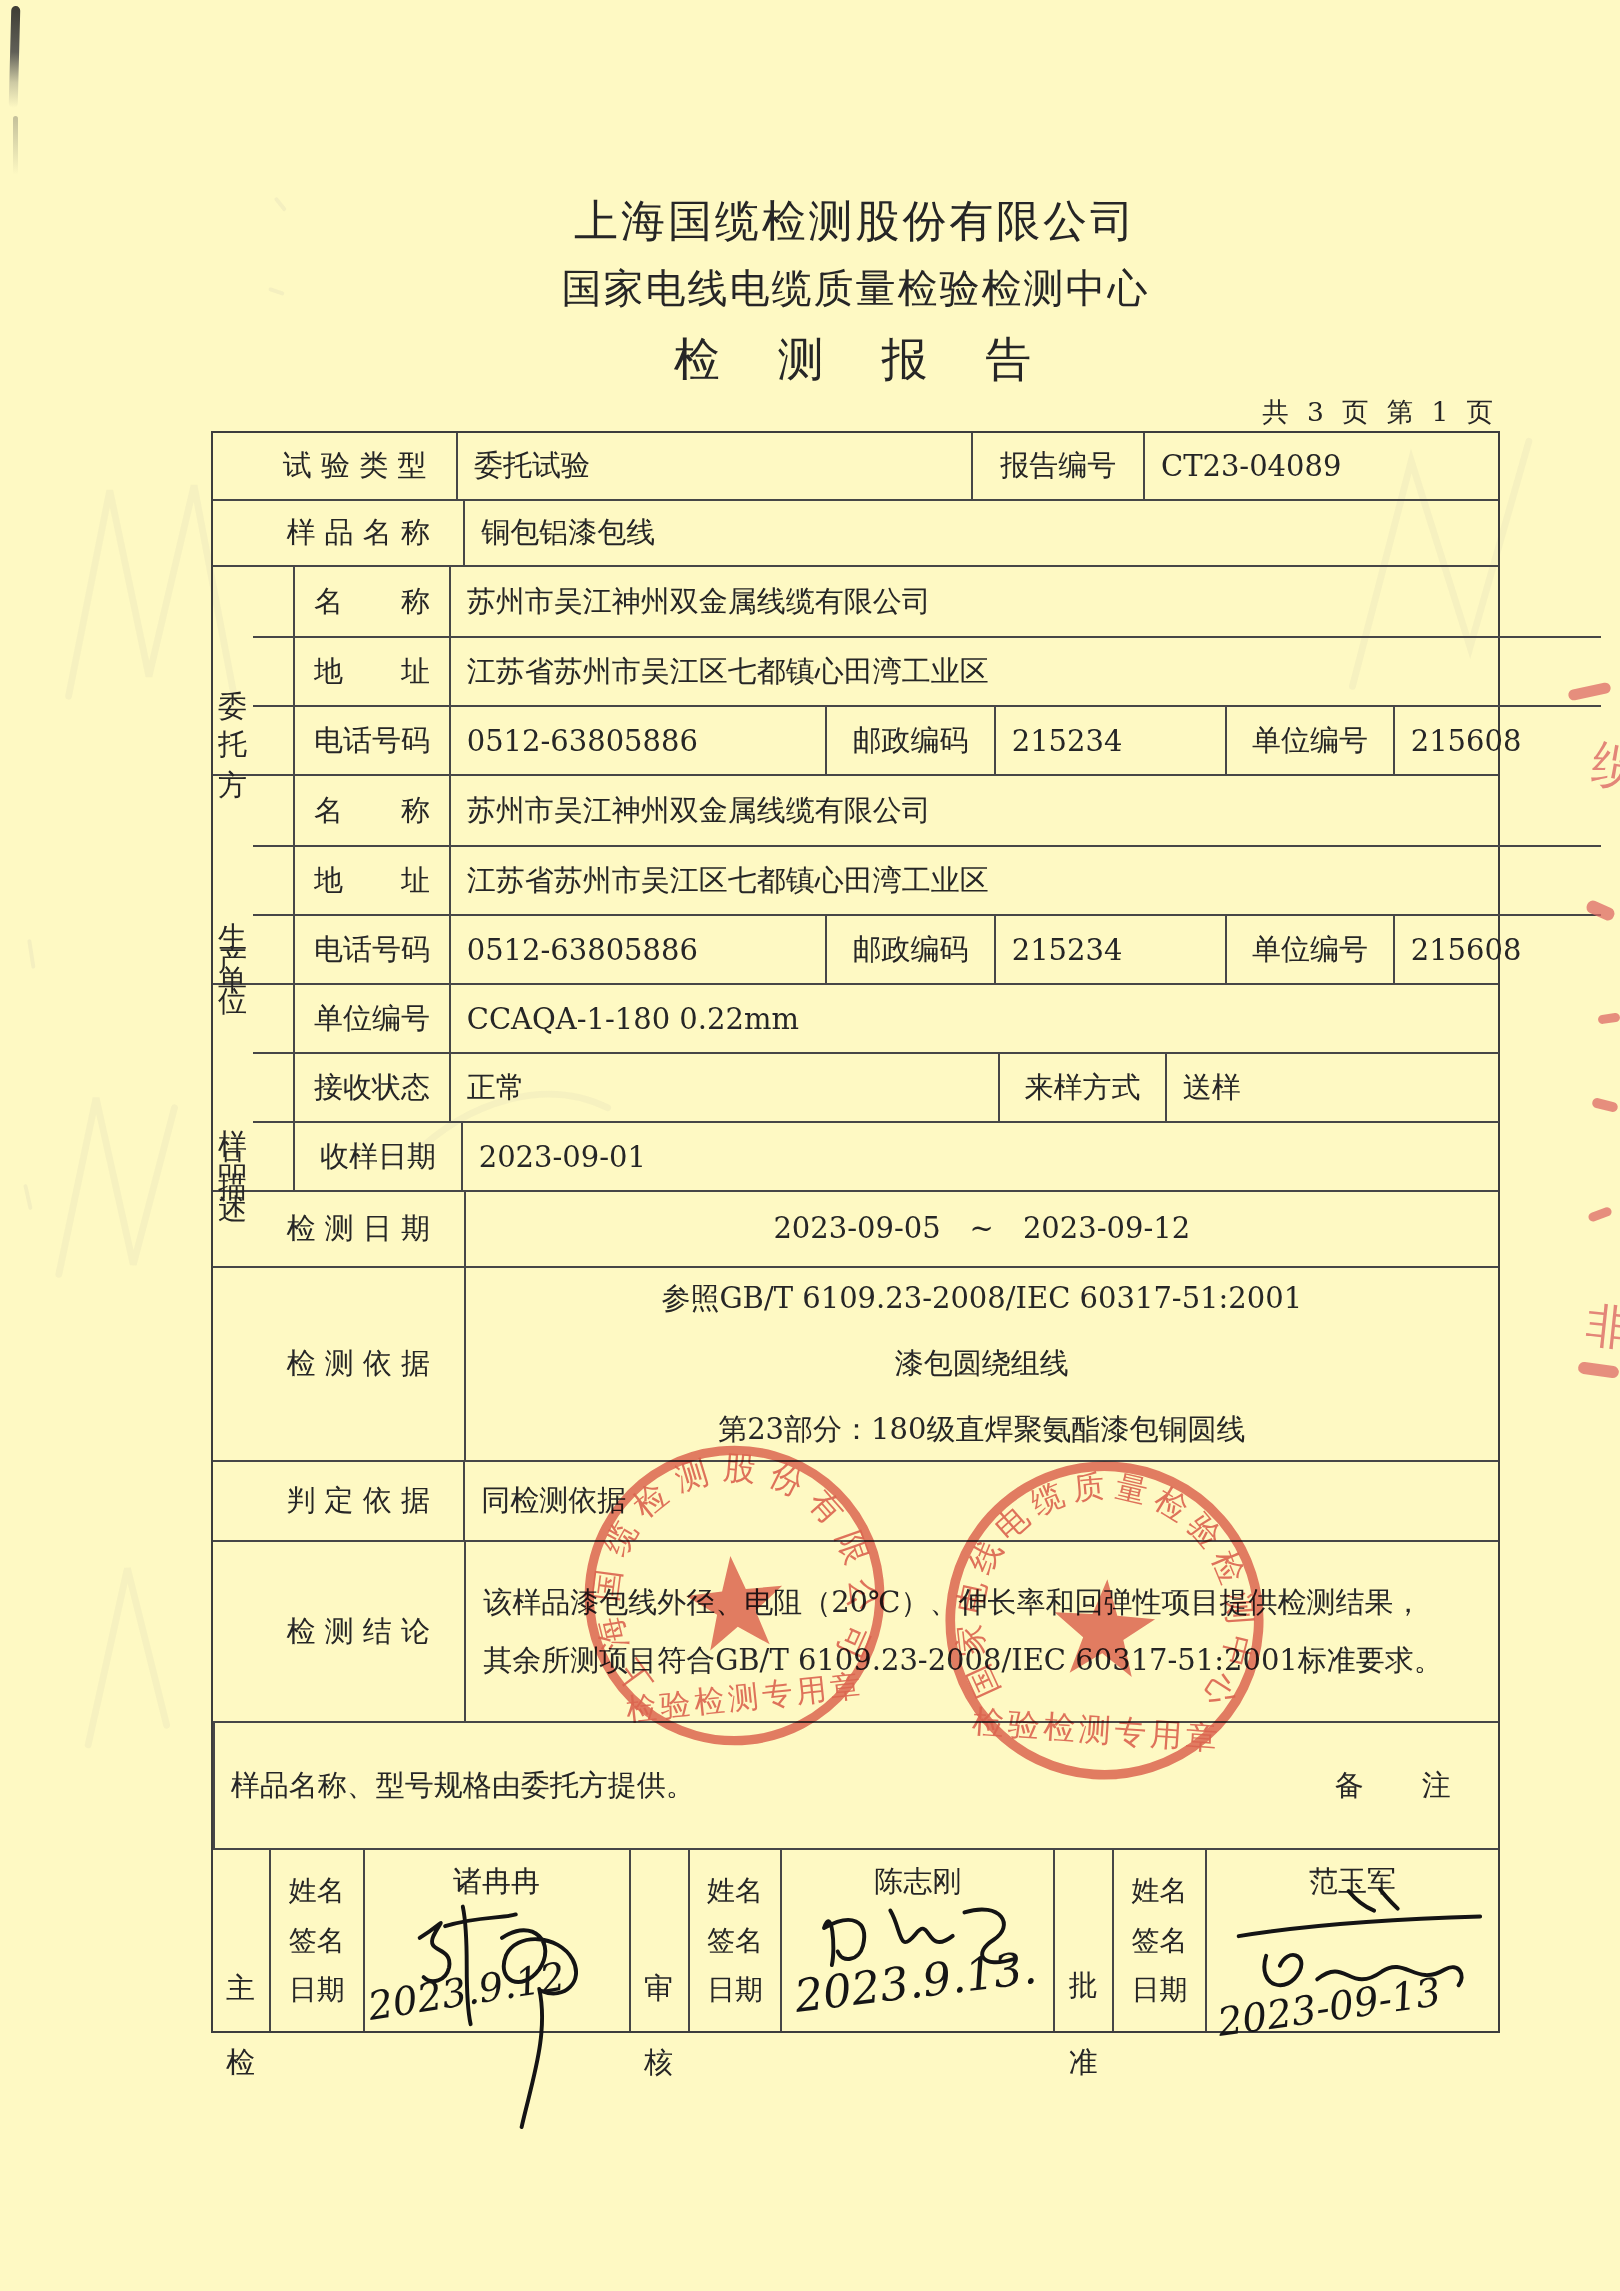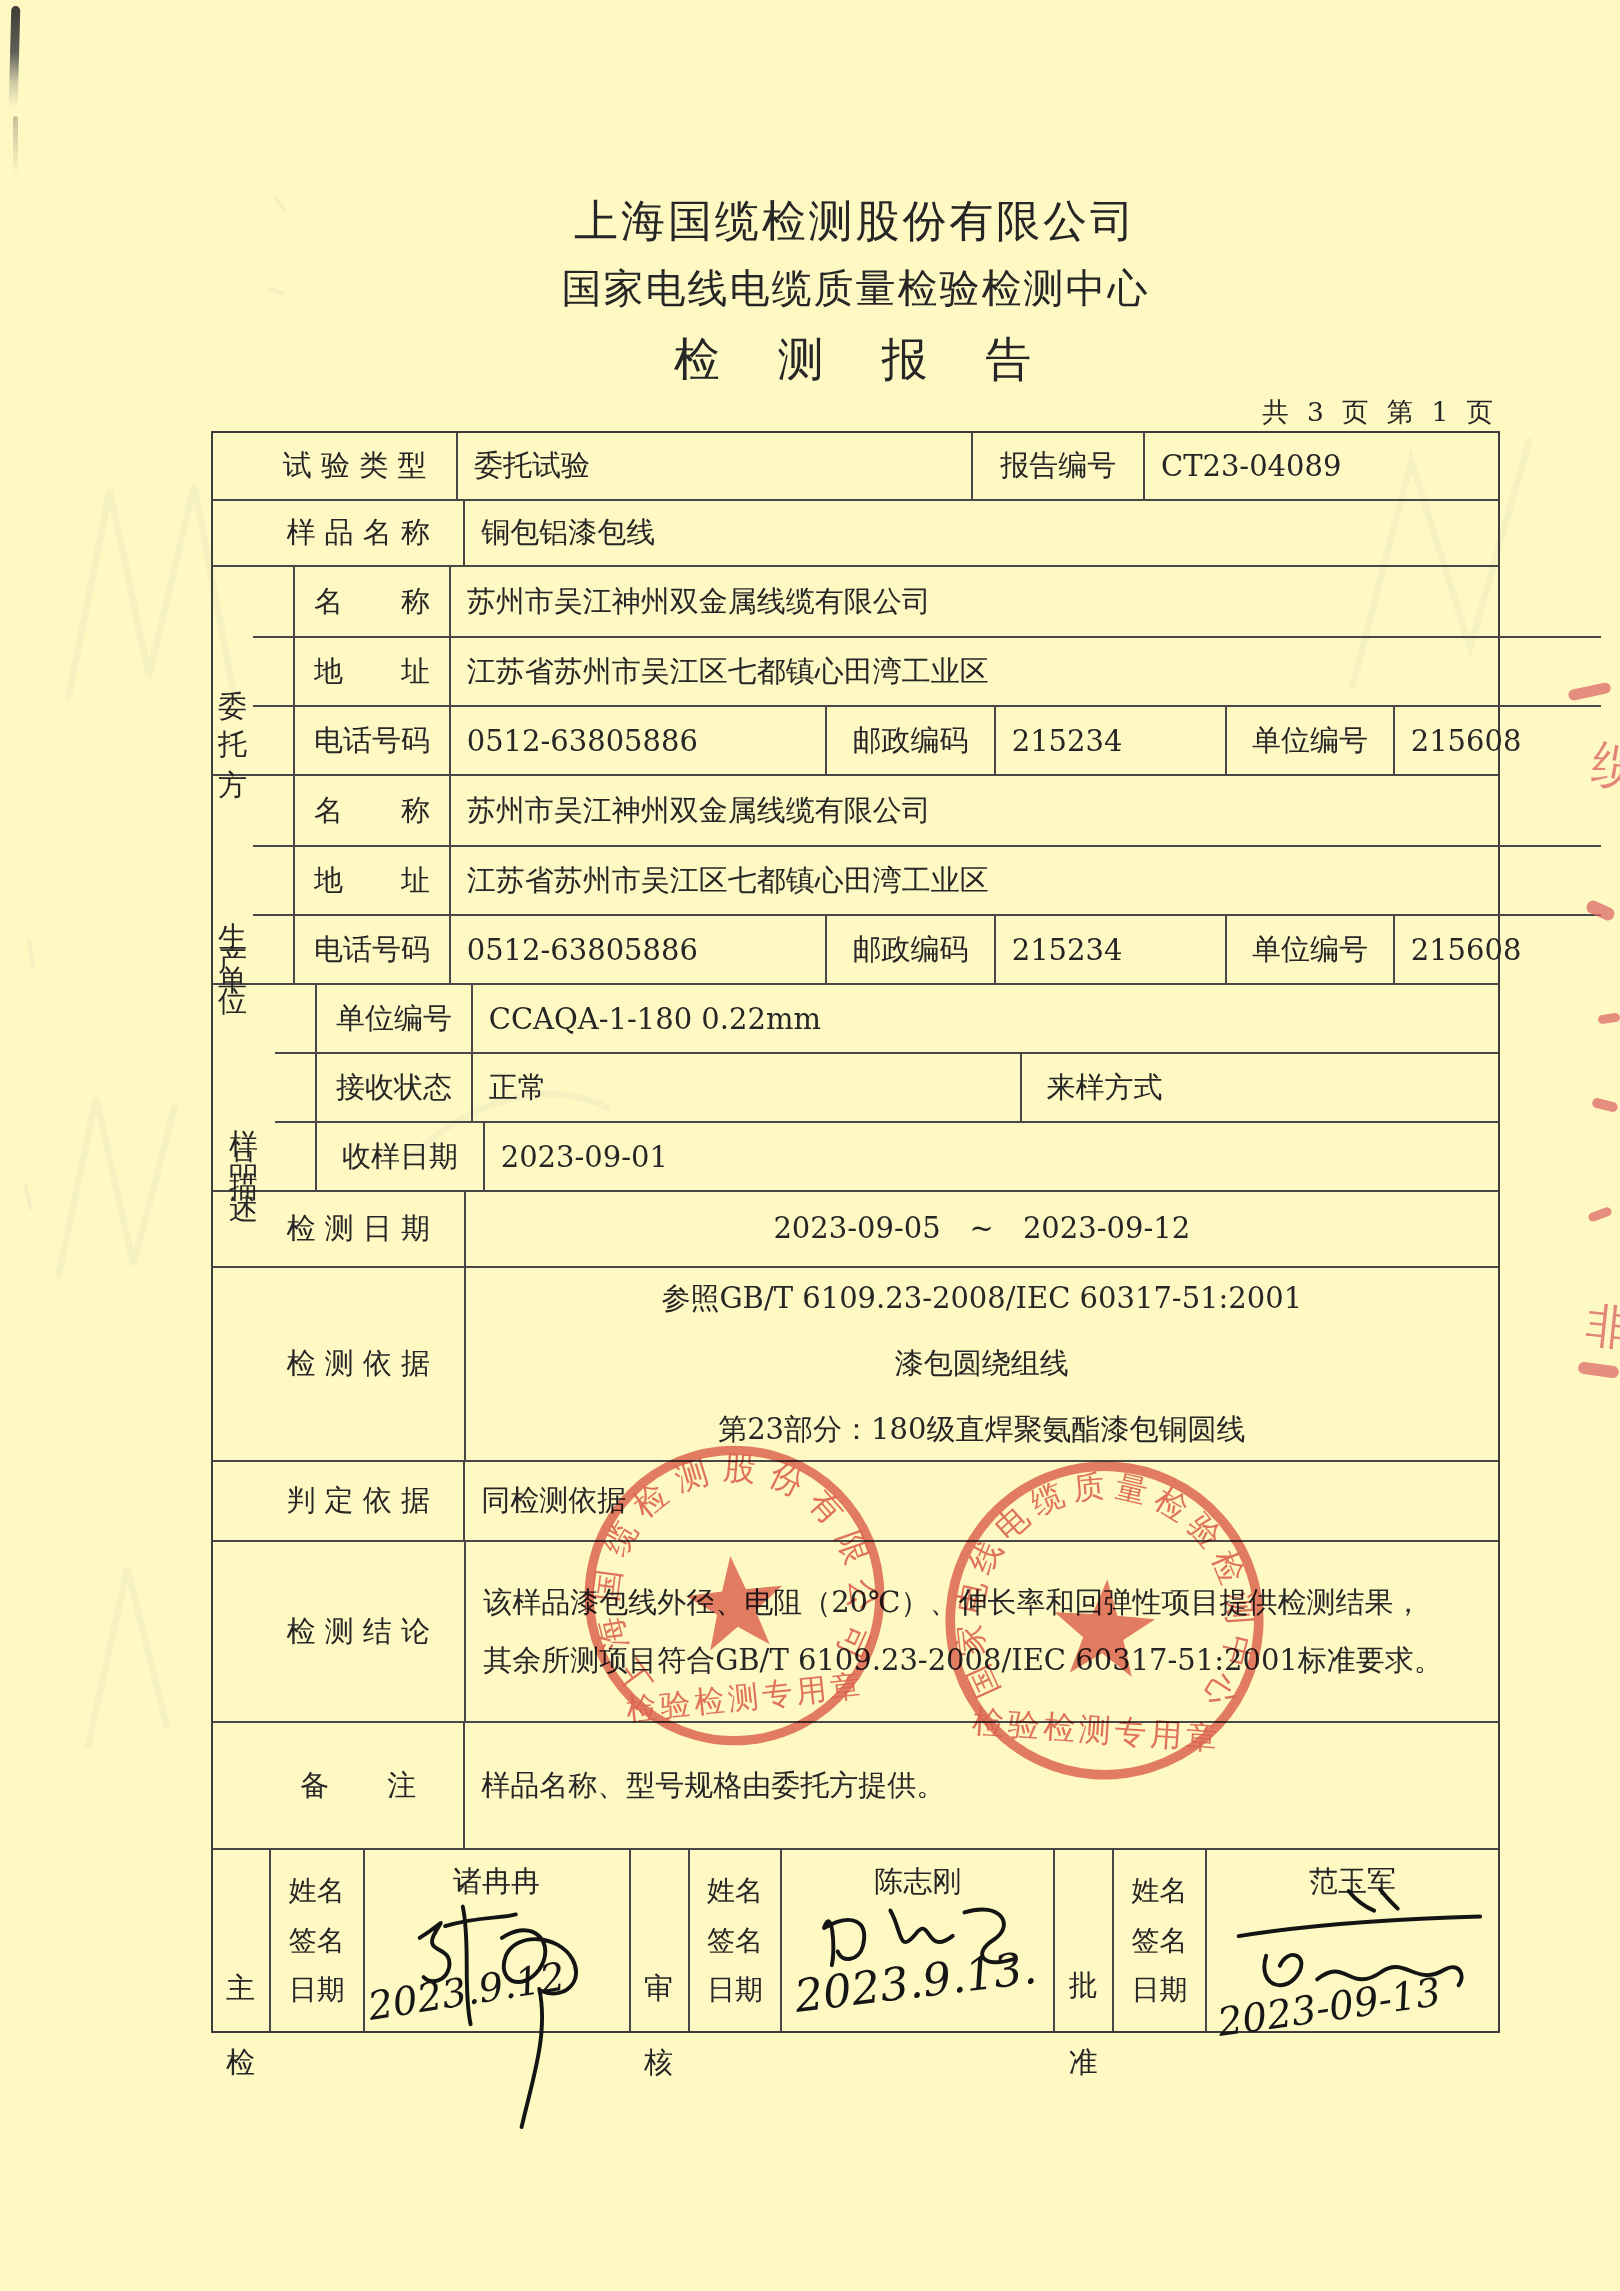--- a/index.html
+++ b/index.html
@@ -156,20 +156,21 @@
       </div>
       <div class="secrows">
         <div class="trow h68">
           <div class="cell lbl" style="width:156px">单位编号</div>
           <div class="cell val" style="width:1010px">CCAQA-1-180  0.22mm</div>
         </div>
         <div class="trow h70">
           <div class="cell lbl" style="width:156px">接收状态</div>
           <div class="cell val" style="width:509px">正常</div>
           <div class="cell lbl" style="width:167px">来样方式</div>
+          <div class="cell val" style="width:334px">送样</div>
         </div>
         <div class="trow h70">
           <div class="cell lbl" style="width:168px">收样日期</div>
           <div class="cell val" style="width:1010px">2023-09-01</div>
         </div>
       </div>
     </div>
 
     <div class="trow h78">
       <div class="cell first lbl" style="width:218px">检 测 日 期</div>
@@ -196,22 +197,22 @@
       <div class="cell first lbl" style="width:218px">检 测 结 论</div>
       <div class="cell" style="width:1071px">
         <div class="colgroup left">
           <div>该样品漆包线外径、电阻（20℃）、伸长率和回弹性项目提供检测结果，</div>
           <div>其余所测项目符合GB/T 6109.23-2008/IEC 60317-51:2001标准要求。</div>
         </div>
       </div>
     </div>
 
     <div class="trow h130">
+      <div class="cell val" style="width:1071px">样品名称、型号规格由委托方提供。</div>
       <div class="cell first lbl" style="width:218px">备　　注</div>
-      <div class="cell val" style="width:1071px">样品名称、型号规格由委托方提供。</div>
     </div>
 
     <div class="trow h187">
       <div class="cell first sigrole" style="width:56px">
         <span class="vtext" style="letter-spacing:76px;margin-bottom:-69px">主检</span>
       </div>
       <div class="cell siglabels" style="width:94px">
         <span>姓名</span>
         <span>签名</span>
         <span>日期</span>

